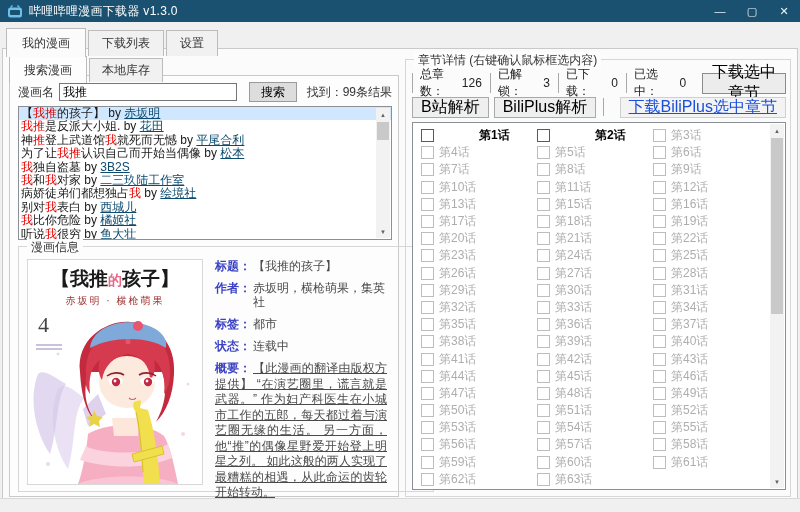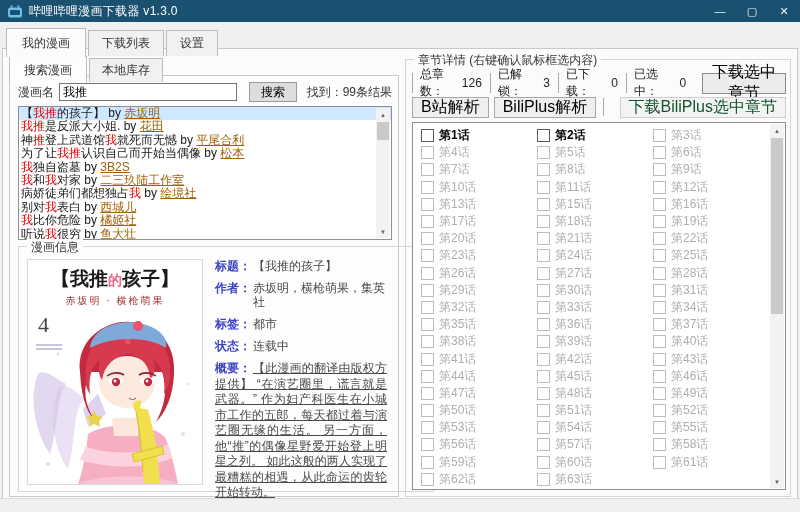--- a/index.html
+++ b/index.html
@@ -34,21 +34,21 @@
                 padding:0 3px;box-sizing:border-box;font-family:inherit;}
   .search-btn{margin-left:12px;width:48px;height:20px;background:#dddddd;border:1px solid #9a9a9a;
               font-size:12px;font-family:inherit;display:flex;align-items:center;justify-content:center;}
   .result-count{margin-left:auto;color:#333;}
   
   .results{position:absolute;left:8px;top:30px;width:374px;height:134px;background:#fff;
            border:1px solid #8b9097;box-sizing:border-box;overflow:hidden;}
   .result-row{height:13.4px;line-height:13.4px;font-size:12px;white-space:nowrap;overflow:hidden;
               padding-left:2px;}
   .result-row.selected{background:#cfe8ff;}
-  .seg-k{color:#1a1a1a;} .seg-r{color:#e60000;} .seg-a{color:#a16207;text-decoration:underline;}
+  .seg-k{color:#1a1a1a;} .seg-r{color:#e60000;} .seg-a{color:#0c4a6e;text-decoration:underline;}
   .vscroll{position:absolute;right:1px;top:1px;bottom:1px;width:14px;background:#f2f2f2;}
   .scroll-arrow{position:absolute;left:0;width:14px;height:13px;display:flex;align-items:center;
                 justify-content:center;color:#606060;font-size:6px;}
   .scroll-arrow.up{top:0;} .scroll-arrow.down{bottom:0;}
   .scroll-thumb{position:absolute;left:1px;width:12px;background:#c9c9c9;}
   
   .groupbox{position:absolute;border:1px solid #d6d6d6;box-sizing:border-box;}
   .gb-title{position:absolute;top:-8px;left:8px;background:#fdfdfd;padding:0 4px;color:#333;}
   
   .info-group{left:8px;top:170px;width:416px;height:246px;}
@@ -75,28 +75,28 @@
   .stats-row{position:absolute;left:6px;top:12px;width:374px;height:22px;display:flex;align-items:center;}
   .stat{display:flex;align-items:center;border-left:1px solid #a9a9a9;padding:2px 8px 2px 7px;height:16px;}
   .stat-label{color:#222;} .stat-value{color:#222;margin-left:16px;}
   .btn{background:#efefef;border:1px solid #a9a9a9;font-size:16px;font-family:inherit;
        display:flex;align-items:center;justify-content:center;height:21px;padding:0 8px;box-sizing:border-box;}
   .dl-btn{margin-left:auto;border-left:1px solid #a9a9a9;padding-left:8px;background:none;border:none;height:22px;display:flex;align-items:center;}
   .dl-btn .btn{border:1px solid #8c8c8c;background:#ececec;}
   .row2{position:absolute;left:6px;top:36px;width:374px;height:22px;display:flex;align-items:center;}
   .row2 .btn{margin-right:5px;}
   .row2-sep{width:1px;height:18px;background:#a9a9a9;margin-left:2px;}
-  .btn.disabled{color:#14532d;background:#f3f3f3;border-color:#cfcfcf;margin-left:auto;margin-right:0;}
+  .btn.disabled{color:#1d4ed8;background:#f3f3f3;border-color:#cfcfcf;margin-left:auto;margin-right:0;text-decoration:underline;}
   .chapter-list{position:absolute;left:6px;top:62px;width:374px;height:368px;background:#fff;
                 border:1px solid #8b9097;box-sizing:border-box;overflow:hidden;}
   .chapter-grid{position:absolute;left:8px;top:4px;display:grid;grid-template-columns:116px 116px 110px;
                 grid-auto-rows:17.2px;}
   .chapter-cell{display:flex;align-items:center;color:#aeaeae;}
   .cbox{width:11px;height:11px;border:1px solid #bdbdbd;background:#fff;margin-right:5px;flex:0 0 auto;}
-  .chapter-cell.unlocked{color:#000;font-weight:bold;}
+  .chapter-cell.unlocked{color:#000;font-weight:bold;gap:40px;}
   .chapter-cell.unlocked .cbox{border-color:#5a5a5a;}
   
   .statusbar{position:absolute;left:0;bottom:0;width:800px;height:13px;background:#f0f0f0;
              border-top:1px solid #d9d9d9;}
 </style>
 </head>
 <body>
 
 <div class="titlebar">
   <span class="app-icon">

